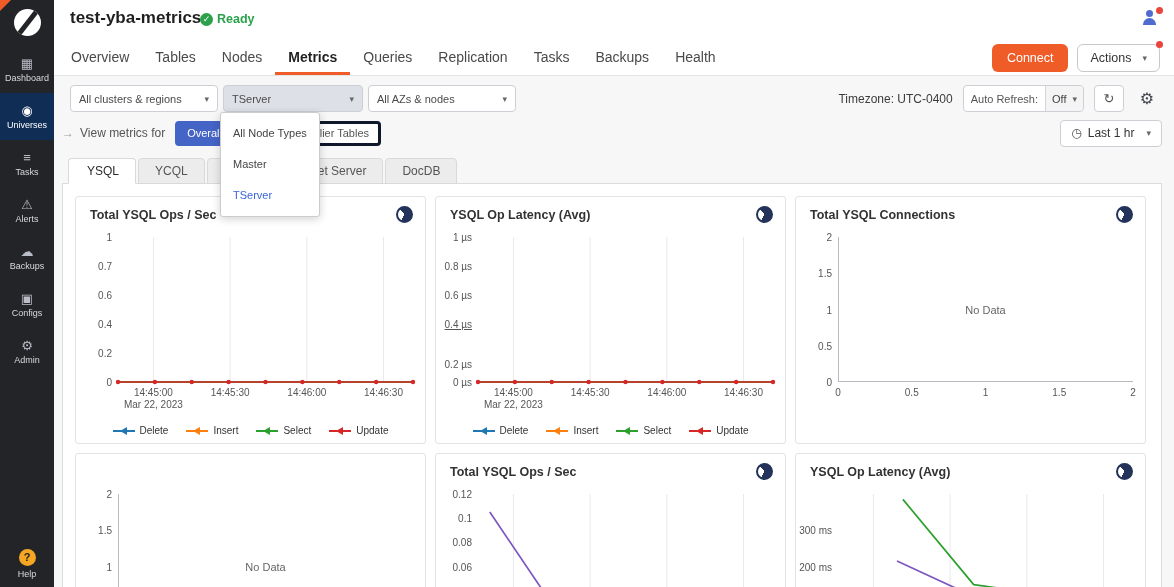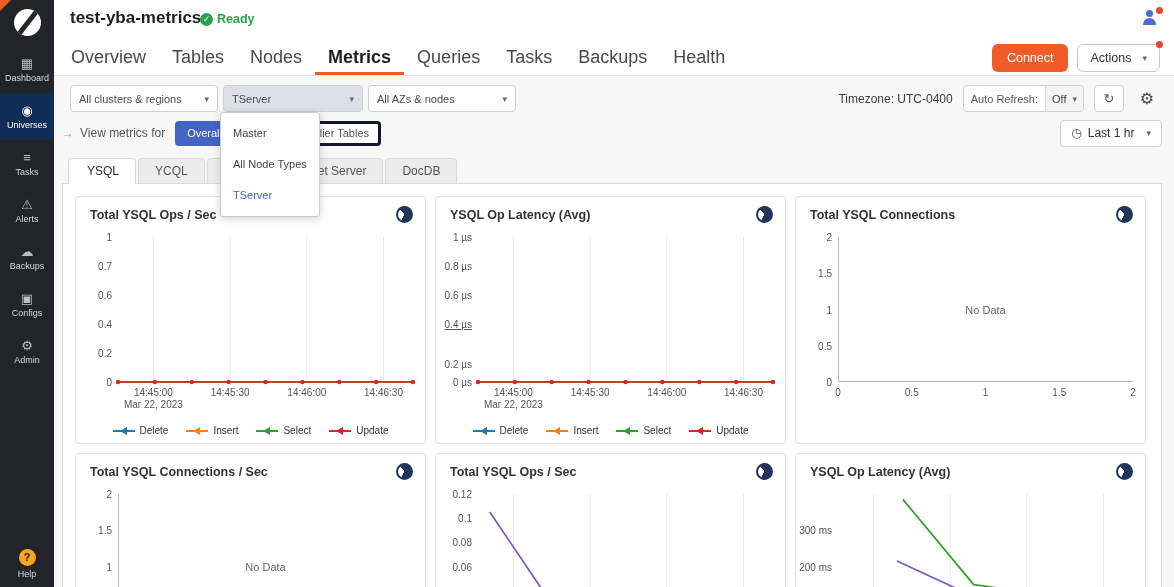--- a/index.html
+++ b/index.html
@@ -28,21 +28,21 @@
   .check { display:inline-block; width:13px; height:13px; border-radius:50%; background:#2aa14a; color:#fff; font-size:9px; line-height:13px; text-align:center; }
   .ready-text { color:#2aa14a; font-size:12.5px; font-weight:bold; }
   .user-wrap { position:absolute; right:16px; top:9px; }
   .user-icon { position:relative; width:17px; height:17px; cursor:pointer; }
   .u-head { position:absolute; left:5px; top:1px; width:7px; height:7px; border-radius:50%; background:#4f6bd0; }
   .u-body { position:absolute; left:2px; top:9px; width:13px; height:7px; border-radius:7px 7px 0 0; background:#4f6bd0; }
   .ndot { position:absolute; width:7px; height:7px; border-radius:50%; background:#e8453c; right:-5px; top:-2px; }
 
   .tabsrow { position:relative; height:36px; background:#fff; border-bottom:1px solid #e4e4e4; display:flex; align-items:stretch; padding-left:4px; }
   #universe-tabs { display:flex; }
-  .utab { padding:0 13px; font-size:18px; color:#4a4a4a; line-height:34px; cursor:pointer; white-space:nowrap; }
+  .utab { padding:0 13px; font-size:14px; color:#4a4a4a; line-height:34px; cursor:pointer; white-space:nowrap; }
   .utab.active { color:#1f1f1f; font-weight:bold; box-shadow:inset 0 -3px 0 #ef5c28; }
   .tabactions { margin-left:auto; display:flex; align-items:center; gap:9px; padding-right:14px; }
   .connect-btn { background:#ef5c28; color:#fff; border:none; border-radius:6px; font-size:12.5px; padding:7px 15px; cursor:pointer; font-family:inherit; }
   .actions-wrap { position:relative; }
   .actions-btn { background:#fff; border:1px solid #c9c9c9; border-radius:6px; font-size:12.5px; color:#333; padding:6px 12px; cursor:pointer; display:flex; align-items:center; gap:5px; font-family:inherit; }
   .actions-dot { right:-3px; top:-3px; }
 
   .content { position:absolute; top:76px; left:0; width:1120px; bottom:0; background:#f7f7f8; }
 
   
@@ -165,20 +165,21 @@
       </div>
     </header>
 
     <div class="tabsrow">
       <nav id="universe-tabs">
           <div class="utab">Overview</div>
           <div class="utab">Tables</div>
           <div class="utab">Nodes</div>
           <div class="utab active">Metrics</div>
           <div class="utab">Queries</div>
+          <div class="utab">Replication</div>
           <div class="utab">Tasks</div>
           <div class="utab">Backups</div>
           <div class="utab">Health</div>
         </nav>
       <div class="tabactions">
         <button class="connect-btn">Connect</button>
         <div class="actions-wrap">
           <button class="actions-btn">
             <span>Actions</span>
             <span class="caret">▾</span>
@@ -422,24 +423,20 @@
                 <div>1</div>
               </div>
               <div class="xtick" style="left: 213.25px;">
                 <div>1.5</div>
               </div>
               <div class="xtick" style="left: 287px;">
                 <div>2</div>
               </div>
             </div>
             <div class="chart-card">
-              <div class="chart-head">
-                <div class="chart-title">Total YSQL Connections / Sec</div>
-                <div class="chart-icon"></div>
-              </div>
               <span class="ytick" style="top: 35px;">2</span>
               <span class="ytick" style="top: 71.25px;">1.5</span>
               <span class="ytick" style="top: 107.5px;">1</span>
               <div class="plot">
                 <svg viewBox="0 0 295 145" preserveAspectRatio="none">
                   <line x1="0.5" y1="0" x2="0.5" y2="145" stroke="#b9b9bf" stroke-width="1"></line>
                   <line x1="0" y1="144.5" x2="295" y2="144.5" stroke="#b9b9bf" stroke-width="1"></line>
                 </svg>
                 <div class="no-data">No Data</div>
               </div>
@@ -484,18 +481,18 @@
                 </svg>
               </div>
             </div>
           </div>
       </div>
 
     </div>
   </div>
 
   <div class="menu" id="node-type-menu">
+      <div class="menu-item">All Node Types</div>
       <div class="menu-item">Master</div>
-      <div class="menu-item">All Node Types</div>
       <div class="menu-item selected">TServer</div>
     </div>
 
 </div>
 
 </body></html>

